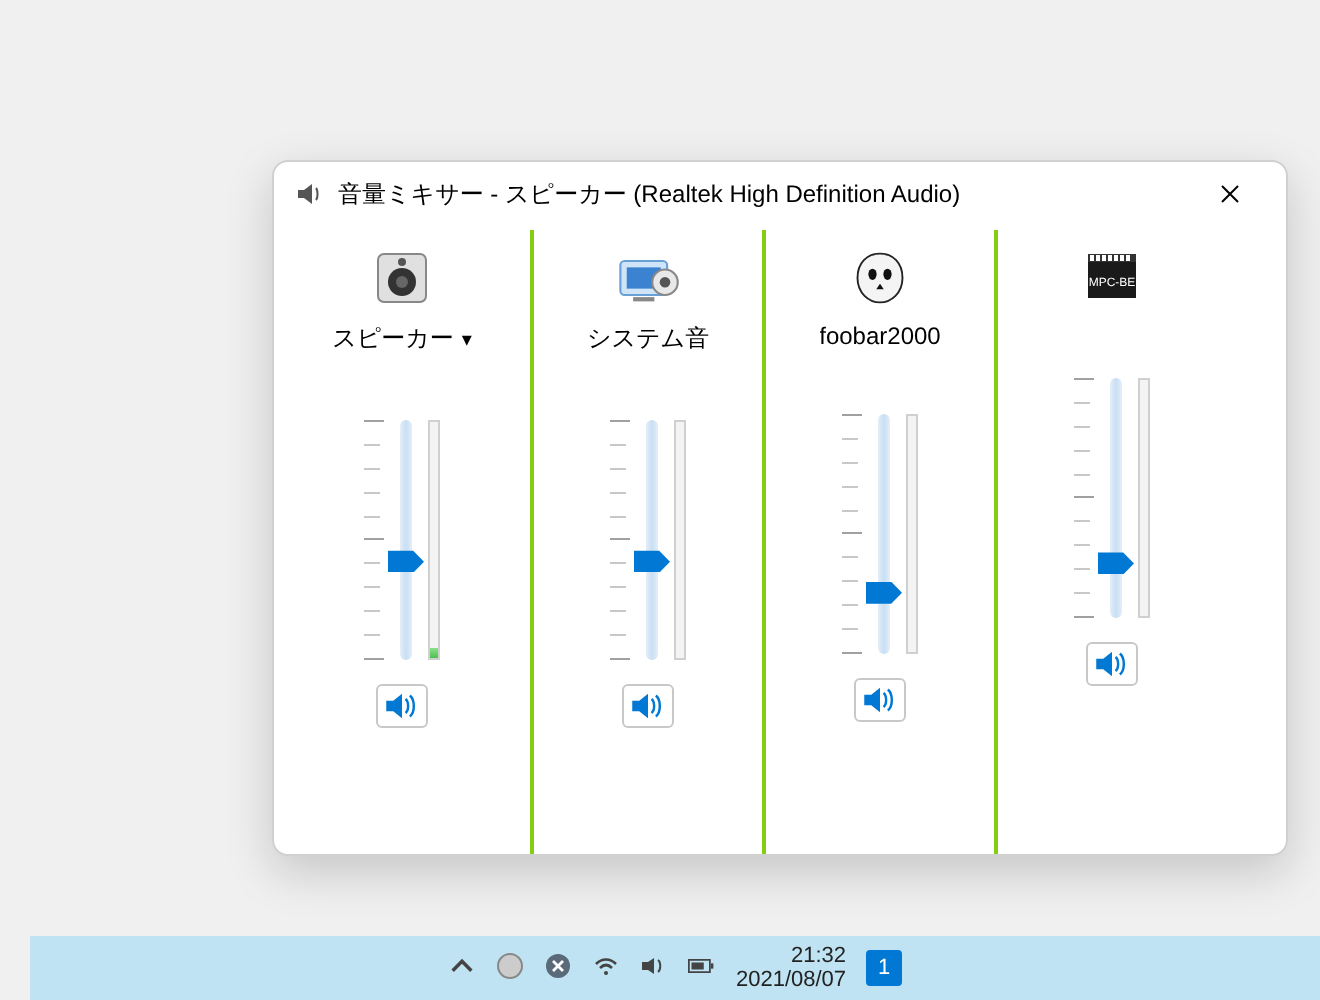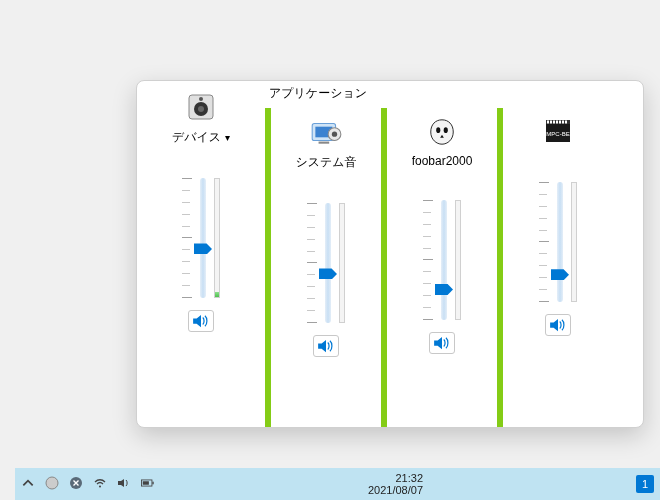--- a/index.html
+++ b/index.html
@@ -60,21 +60,21 @@
   flex: 1;
   display: flex;
   overflow-x: auto;
   overflow-y: hidden;
 }
 .app-columns::-webkit-scrollbar { height: 10px; }
 .app-columns::-webkit-scrollbar-track { background: #f0f0f0; }
 .app-columns::-webkit-scrollbar-thumb { background: #c0c0c0; border-radius: 5px; }
 .channel {
   min-width: 116px;
-  border-left: 6px solid #84cc16;
+  border-left: 2px solid #84cc16;
   display: flex;
   flex-direction: column;
   align-items: center;
   padding: 4px 4px 0 4px;
 }
 .device-channel {
   display: flex; flex-direction: column; align-items: center;
   padding: 4px 4px 0 4px;
 }
 .channel-icon {
@@ -146,54 +146,68 @@
 }
 .mute-btn svg { width: 18px; height: 14px; }
 .dropdown-caret { font-size: 10px; }
 .taskbar {
   position: absolute;
   left: 15px; right: 0; bottom: 0;
   height: 32px;
   background: #bfe3f2;
   display: flex;
   align-items: center;
-  justify-content: space-between;
+  justify-content: center;
   padding: 0 6px;
   gap: 10px;
 }
 .tray { display: flex; align-items: center; gap: 10px; color: #3a3a3a; }
 .tray svg { width: 14px; height: 14px; }
 .clock { text-align: right; font-size: 11px; line-height: 1.1; color: #222; }
 .notif-badge {
   width: 18px; height: 18px;
   background: #0078d4;
   color: #fff;
   font-size: 11px;
   border-radius: 2px;
   display: flex; align-items: center; justify-content: center;
 }
 </style>
 </head>
 <body>
 
 <div class="window">
+  <div class="titlebar">
+    <span class="title-icon">
+      <svg viewBox="0 0 16 16">
+          <path fill="#555" d="M2 6h3l4-3v10l-4-3H2z"></path>
+          <path fill="none" stroke="#555" stroke-width="1" d="M11 5c1 1 1 5 0 6"></path>
+        </svg>
+    </span>
+    <span class="title-text">音量ミキサー - スピーカー (Realtek High Definition Audio)</span>
+    <div class="close-btn">
+      <svg width="10" height="10" viewBox="0 0 10 10">
+          <path stroke="#000" stroke-width="1" fill="none" d="M1 1l8 8M9 1l-8 8"></path>
+        </svg>
+    </div>
+  </div>
 
   <div class="mixer-body">
     <div class="device-pane">
       <div class="device-channel">
         <div class="channel-icon">
           <svg viewBox="0 0 32 32" width="32" height="32">
             <rect x="4" y="4" width="24" height="24" rx="3" fill="#e0e0e0" stroke="#888"></rect>
             <circle cx="16" cy="18" r="7" fill="#333"></circle>
             <circle cx="16" cy="18" r="3" fill="#666"></circle>
             <circle cx="16" cy="8" r="2" fill="#555"></circle>
           </svg>
         </div>
         <div class="channel-name">
-          <span>デバイス</span>
+          <span>スピーカー</span>
           <span class="dropdown-caret">▾</span>
         </div>
         <div class="slider-area">
           <div class="ticks">
             <div class="tick big"></div>
               <div class="tick"></div>
               <div class="tick"></div>
               <div class="tick"></div>
               <div class="tick"></div>
             <div class="tick big"></div>
@@ -214,21 +228,20 @@
         <div class="mute-btn">
           <svg viewBox="0 0 20 16">
               <path fill="#0078d4" d="M1 5h4l5-4v14l-5-4H1z"></path>
               <path fill="none" stroke="#0078d4" stroke-width="1.4" d="M12 4c2 1.5 2 6.5 0 8M14.5 2c3 2.5 3 9.5 0 12"></path>
             </svg>
         </div>
       </div>
     </div>
 
     <div class="app-pane">
-      <div class="section-label">アプリケーション</div>
       <div class="app-columns" id="app-columns">
           <div class="channel">
     <div class="channel-icon">
               <svg viewBox="0 0 32 32" width="34" height="34">
                 <rect x="3" y="8" width="22" height="16" rx="2" fill="#cfe4f7" stroke="#6aa0d8"></rect>
                 <rect x="6" y="11" width="16" height="10" fill="#3b82d0"></rect>
                 <rect x="9" y="25" width="10" height="2" fill="#888"></rect>
                 <circle cx="24" cy="18" r="6" fill="#e8e8e8" stroke="#888"></circle>
                 <circle cx="24" cy="18" r="2.5" fill="#555"></circle>
               </svg>

